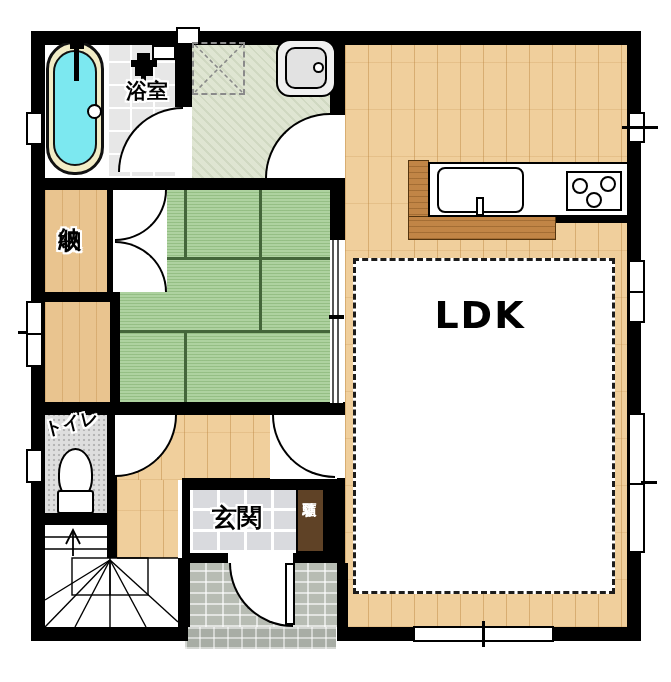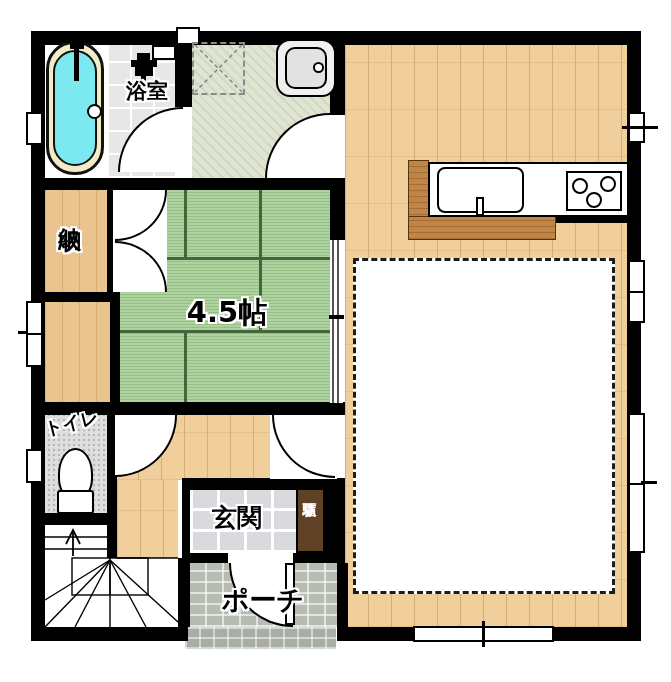--- a/index.html
+++ b/index.html
@@ -187,21 +187,20 @@
       <polyline points="66,544 73,530 80,544"></polyline>
     </g>
     <g stroke="#888" stroke-width="1.5" stroke-dasharray="4 3">
       <line x1="195" y1="45" x2="242" y2="92"></line>
       <line x1="242" y1="45" x2="195" y2="92"></line>
     </g>
   </svg>
 
   <div class="abs" style="left:296px;top:488px;width:29px;height:65px;background:#5f4226;border:2px solid #000;"></div>
 
-  <div class="lbl" style="left:172px;top:297px;width:110px;font-size:29px;text-align:center;">4.5帖</div>
+  <div class="lbl" style="left:400px;top:296px;width:160px;font-size:38px;text-align:center;letter-spacing:2px;">LDK</div>
   <div class="lbl" style="left:118px;top:80px;width:58px;font-size:21px;text-align:center;">浴室</div>
   <div class="lbl lbl-v" style="left:58px;top:210px;height:70px;font-size:23px;">収納</div>
   <div class="lbl" style="left:44px;top:414px;font-size:18px;transform:rotate(-14deg);">トイレ</div>
   <div class="lbl" style="left:205px;top:505px;width:64px;font-size:25px;text-align:center;">玄関</div>
-  <div class="lbl" style="left:208px;top:586px;width:110px;font-size:27px;text-align:center;">ポーチ</div>
   <div class="abs lbl-v" style="left:301px;top:492px;height:60px;font-size:14px;font-weight:bold;color:#fff;writing-mode:vertical-rl;text-orientation:upright;position:absolute;">下駄箱</div>
 
 </div>
 
 </body></html>

